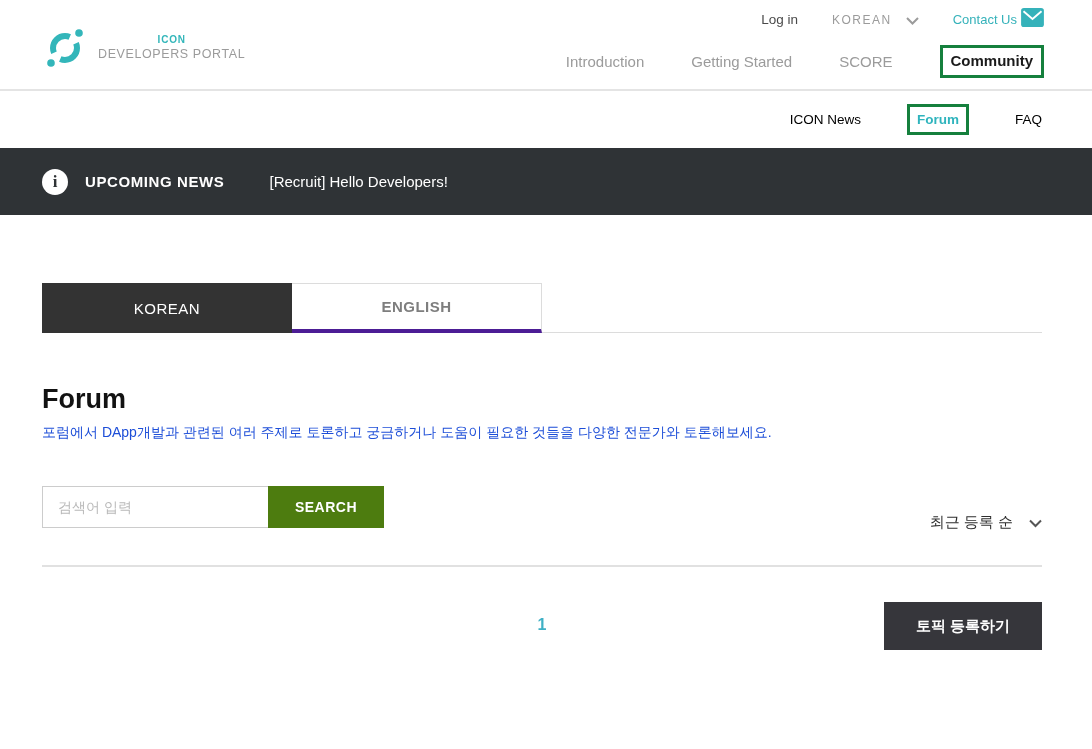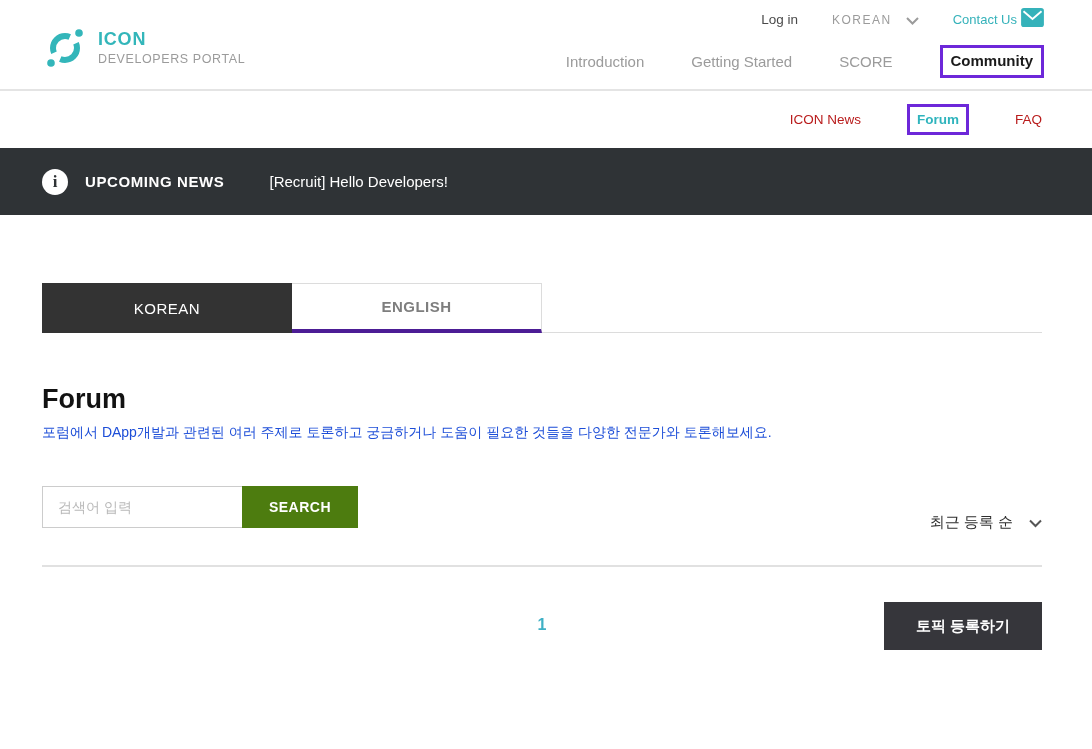--- a/index.html
+++ b/index.html
@@ -3,39 +3,39 @@
 <meta charset="utf-8">
 <style>
   * { margin: 0; padding: 0; box-sizing: border-box; }
   html, body { width: 1092px; height: 749px; background: #fff; overflow: hidden;
     font-family: "Liberation Sans", sans-serif; }
 
   
   .header { height: 91px; border-bottom: 2px solid #e4e4e4; background: #fff;
     display: flex; justify-content: space-between; }
   .logo-wrap { display: flex; align-items: center; gap: 10px; padding-left: 42px; margin-top: 6px; }
-  .logo-text .brand-name { color: #33b6ba; font-weight: bold; font-size: 18px; letter-spacing: 0.8px; }
+  .logo-text .brand-name { color: #33b6ba; font-weight: bold; font-size: 10px; letter-spacing: 0.8px; text-align: center; }
   .logo-text .brand-sub { color: #9b9b9b; font-size: 12.5px; letter-spacing: 0.6px; margin-top: 2px; }
   .header-right { display: flex; flex-direction: column; align-items: flex-end; padding-right: 48px; }
   .topbar { display: flex; align-items: center; gap: 34px; margin-top: 8px; }
   .topbar .login { color: #4a4a4a; font-size: 13.5px; }
   .lang-select { display: flex; align-items: center; gap: 14px; cursor: pointer; }
   .lang-select .lang-label { color: #9b9b9b; font-size: 12px; letter-spacing: 1.5px; }
   .contact { display: flex; align-items: center; gap: 4px; cursor: pointer; }
   .contact .contact-label { color: #35b2ba; font-size: 13px; }
   .main-nav { display: flex; align-items: center; gap: 47px; margin-top: 14px; }
   .main-nav .nav-item { color: #9b9b9b; font-size: 15px; cursor: pointer; }
   .main-nav .nav-item.active { color: #1a1a1a; font-weight: 600; }
-  .annot { border: 3px solid #6d28d9; }
+  .annot { border: 3px solid #15803d; }
   .annot-nav { padding: 4px 8px 5px; }
 
   
   .subnav { height: 57px; display: flex; align-items: center; justify-content: flex-end;
     gap: 46px; padding-right: 50px; background: #fff; }
-  .subnav .subnav-item { color: #b91c1c; font-size: 13.5px; cursor: pointer; }
+  .subnav .subnav-item { color: #000000; font-size: 13.5px; cursor: pointer; }
   .subnav .subnav-item.active { color: #2fb4bd; font-weight: 600; }
   .annot-sub { padding: 3px 7px 4px; }
 
   
   .banner { height: 67px; background: #2f3336; display: flex; align-items: center; padding-left: 42px; }
   .info-icon { width: 26px; height: 26px; border-radius: 50%; background: #fff; color: #2f3336;
     display: flex; align-items: center; justify-content: center;
     font-weight: 900; font-size: 17px; font-family: "Liberation Serif", serif; }
   .banner-label { color: #fff; font-weight: bold; font-size: 15px; letter-spacing: 0.6px; margin-left: 17px; }
   .banner-title { color: #fff; font-size: 15px; margin-left: 45px; }
@@ -47,21 +47,21 @@
     font-size: 15px; letter-spacing: 0.5px; cursor: pointer; }
   .tab.active { background: #333333; color: #fff; }
   .tab.inactive { background: #fff; color: #7e7e7e;
     border-top: 1px solid #dcdcdc; border-right: 1px solid #dcdcdc; border-bottom: 4px solid #4c1d95; font-weight: bold; }
   .tabs-filler { flex: 1; border-bottom: 1px solid #dcdcdc; }
 
   .page-title { margin-top: 51px; font-size: 27px; font-weight: bold; color: #121212; }
   .page-desc { margin-top: 9px; font-size: 14px; color: #1d4ed8; }
 
   .search-row { margin-top: 40px; display: flex; align-items: center; }
-  .search-input { width: 200px; height: 42px; border: 1px solid #cccccc; border-right: none;
+  .search-input { width: 226px; height: 42px; border: 1px solid #cccccc; border-right: none;
     padding: 0 15px; font-size: 14px; color: #333; outline: none; font-family: "Liberation Sans", sans-serif; }
   .search-input::placeholder { color: #b9b9b9; }
   .search-btn { width: 116px; height: 42px; background: #4d7c0f; color: #fff; border: none;
     font-weight: bold; font-size: 14px; letter-spacing: 0.5px; cursor: pointer;
     font-family: "Liberation Sans", sans-serif; }
   .sort-select { margin-left: auto; display: flex; align-items: center; gap: 16px; cursor: pointer; margin-top: 31px; }
   .sort-label { font-size: 15px; color: #2e2e2e; }
 
   .divider { margin-top: 33px; border: none; border-top: 2px solid #e1e1e1; }
 

